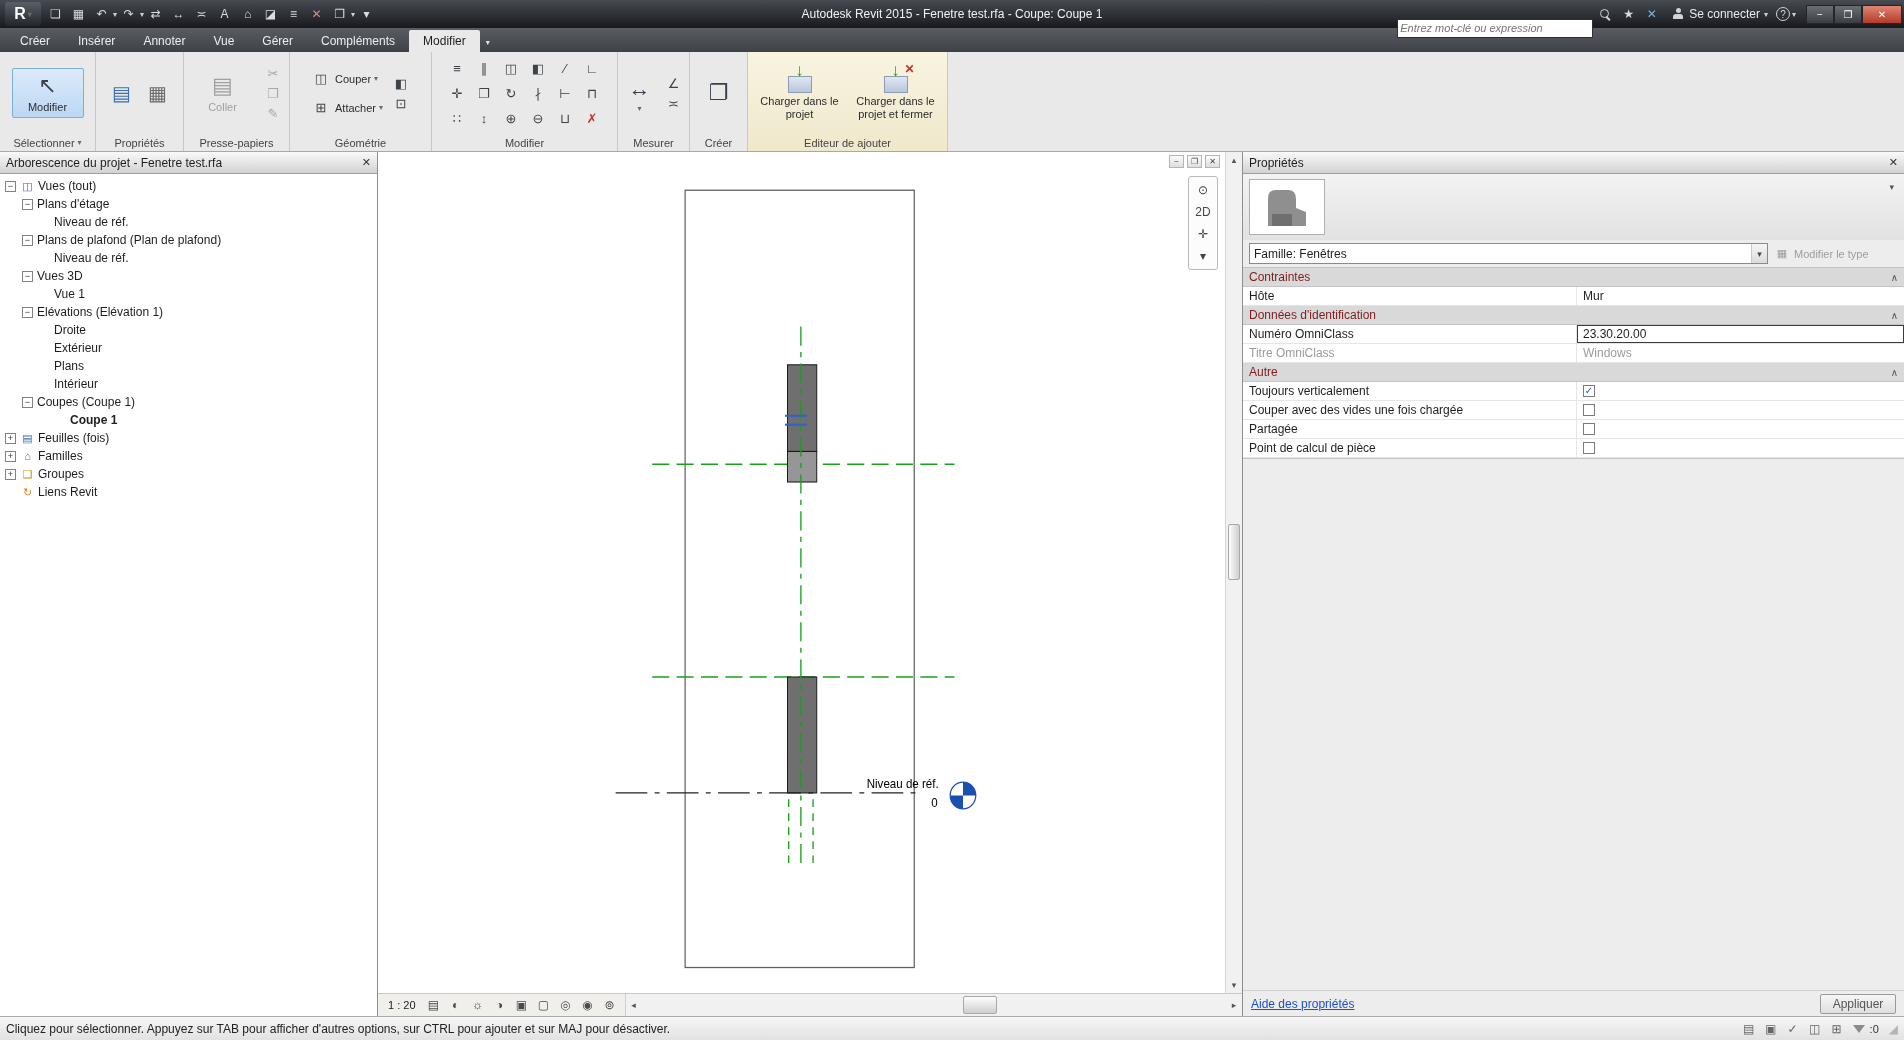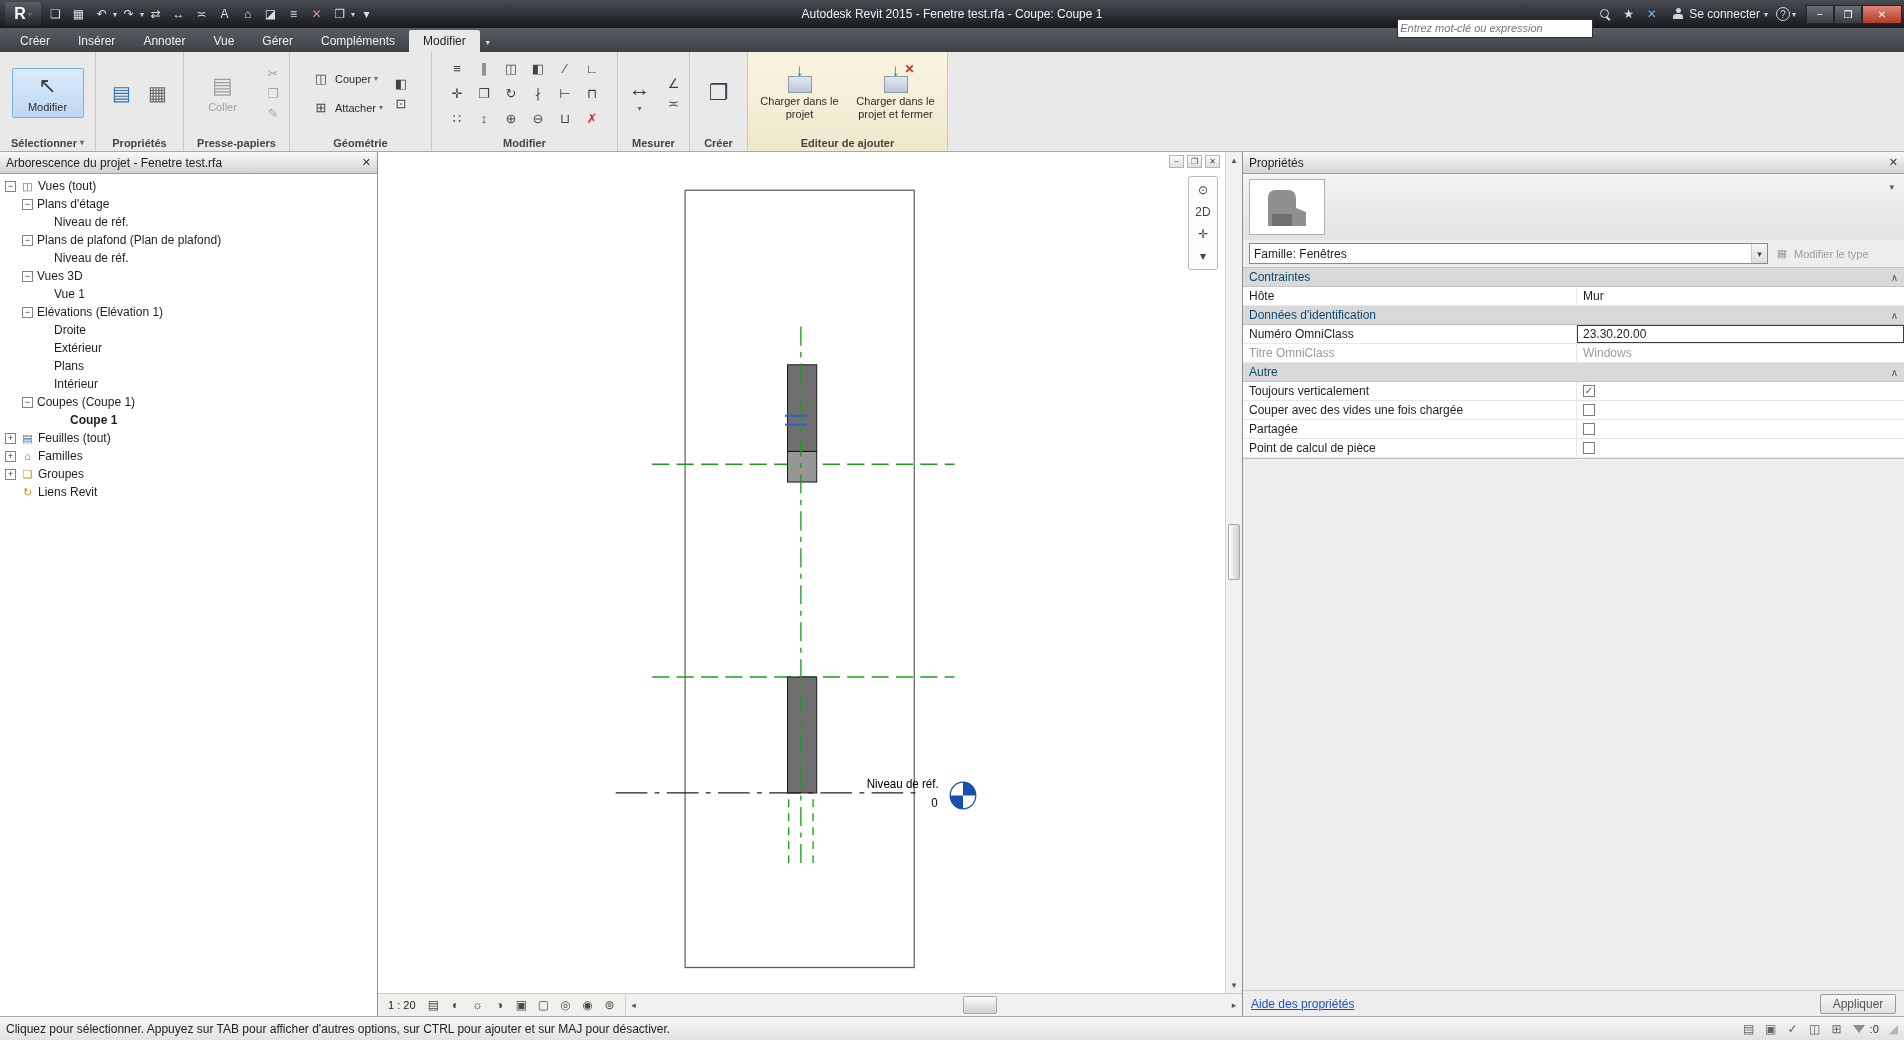--- a/index.html
+++ b/index.html
@@ -39,21 +39,21 @@
 
 .tabstrip{height:24px;background:linear-gradient(#595d63,#3e4146);display:flex;align-items:flex-end;padding-left:6px;flex:none;}
 .tab{padding:4px 14px;font-size:12px;color:#eceef0;}
 .tab.active{background:#e9e9e9;color:#1e1e1e;border-radius:2px 2px 0 0;}
 .tab-extra{display:flex;align-items:center;margin:0 0 5px 6px;}
 
 
 .ribbon{height:100px;background:#e9e9e9;border-bottom:1px solid #a8a8a8;display:flex;flex:none;}
 .panel{display:flex;flex-direction:column;border-right:1px solid #c8c8c8;}
 .pbody{flex:1;display:flex;align-items:center;justify-content:center;gap:4px;padding:3px 4px;}
-.plabel{height:17px;display:flex;align-items:center;justify-content:center;gap:3px;font-size:11px;color:#444;font-weight:bold;}
+.plabel{height:17px;display:flex;align-items:center;justify-content:center;gap:3px;font-size:11px;color:#444;}
 .bigbtn{display:flex;flex-direction:column;align-items:center;width:72px;padding:2px 1px;border:1px solid transparent;border-radius:2px;}
 .bigbtn .bicon{width:32px;height:30px;display:flex;align-items:center;justify-content:center;font-size:22px;color:#39414e;}
 .bigbtn .blabel{font-size:11px;text-align:center;line-height:1.2;color:#2c2c2c;}
 .bigbtn.selected{background:linear-gradient(#dceafb,#bcd8f3);border-color:#7aaede;}
 .bigbtn.disabled .bicon,.bigbtn.disabled .blabel{color:#a0a0a0;}
 [data-icons]{display:flex;align-items:center;}
 .vcol[data-icons],.vcol{display:flex;flex-direction:column;align-items:center;}
 .menu-btn{display:flex;align-items:center;gap:3px;font-size:11px;color:#2c2c2c;padding:1px 2px;white-space:nowrap;}
 .menu-btn .tool{margin:0;}
 .mod-grid[data-icons]{display:grid;grid-template-columns:repeat(6,27px);grid-auto-rows:25px;justify-items:center;align-items:center;}
@@ -115,21 +115,21 @@
 .preview{height:66px;display:flex;align-items:center;padding:4px 6px;background:linear-gradient(#f3f3f3,#e2e2e2);flex:none;}
 .thumb{width:76px;height:56px;background:#fff;border:1px solid #b0b0b0;display:flex;align-items:center;justify-content:center;}
 .preview .drop{margin-left:auto;font-size:9px;color:#555;align-self:flex-start;padding:4px 4px 0 0;}
 .type-row{display:flex;align-items:center;padding:3px 6px;gap:6px;flex:none;}
 .combo{flex:1;height:21px;background:#fff;border:1px solid #8a8a8a;display:flex;align-items:center;padding-left:4px;font-size:12px;}
 .carrow{margin-left:auto;width:16px;height:100%;display:flex;align-items:center;justify-content:center;font-size:9px;color:#444;border-left:1px solid #c9c9c9;background:linear-gradient(#f5f5f5,#dcdcdc);}
 .edit-type{width:124px;display:flex;align-items:center;gap:4px;font-size:11px;color:#9d9d9d;white-space:nowrap;}
 .edit-type .tool{width:16px;height:16px;font-size:11px;color:#9d9d9d;margin:0;}
 .prop-grid{background:#fff;border-top:1px solid #c4c4c4;border-bottom:1px solid #c4c4c4;flex:none;}
 .sec-row{height:19px;background:#d9d9d9;display:flex;align-items:center;padding:0 6px;border-bottom:1px solid #c4c4c4;}
-.sec-label{font-size:12px;color:#0c4a6e;}
+.sec-label{font-size:12px;color:#7f1d1d;}
 .sec-chevron{margin-left:auto;font-size:10px;color:#555;}
 .prop-row{height:19px;display:flex;border-bottom:1px solid #e6e6e6;align-items:stretch;}
 .prop-label{width:334px;padding:2px 6px;border-right:1px solid #e6e6e6;font-size:12px;overflow:hidden;white-space:nowrap;display:inline-block;}
 .prop-value{flex:1;padding:1px 6px;font-size:12px;display:inline-flex;align-items:center;}
 .prop-value.selected{outline:1px solid #3c3c3c;outline-offset:-1px;}
 .prop-row.disabled .prop-label,.prop-row.disabled .prop-value{color:#9b9b9b;}
 .checkbox{width:12px;height:12px;border:1px solid #7b7b7b;background:#fff;display:inline-flex;align-items:center;justify-content:center;font-size:10px;color:#1a56b0;line-height:1;}
 .props-fill{flex:1;}
 .props-footer{height:26px;display:flex;align-items:center;padding:0 8px;border-top:1px solid #d0d0d0;flex:none;}
 .help-link{color:#1a4fd0;text-decoration:underline;font-size:12px;}
@@ -426,21 +426,21 @@
             <span class="expander">−</span>
             <span class="tree-label">Coupes (Coupe 1)</span>
           </div>
           <div class="tree-row" style="padding-left: 39px; margin-left: 16px;">
             <span class="exp-spacer"></span>
             <span class="tree-label" style="font-weight: bold;">Coupe 1</span>
           </div>
           <div class="tree-row" style="padding-left: 5px;">
             <span class="expander">+</span>
             <span class="titem-icon" style="color: rgb(63, 111, 174);">▤</span>
-            <span class="tree-label">Feuilles (tout)</span>
+            <span class="tree-label">Feuilles (fois)</span>
           </div>
           <div class="tree-row" style="padding-left: 5px;">
             <span class="expander">+</span>
             <span class="titem-icon" style="color: rgb(125, 107, 79);">⌂</span>
             <span class="tree-label">Familles</span>
           </div>
           <div class="tree-row" style="padding-left: 5px;">
             <span class="expander">+</span>
             <span class="titem-icon" style="color: rgb(184, 150, 12);">❑</span>
             <span class="tree-label">Groupes</span>

